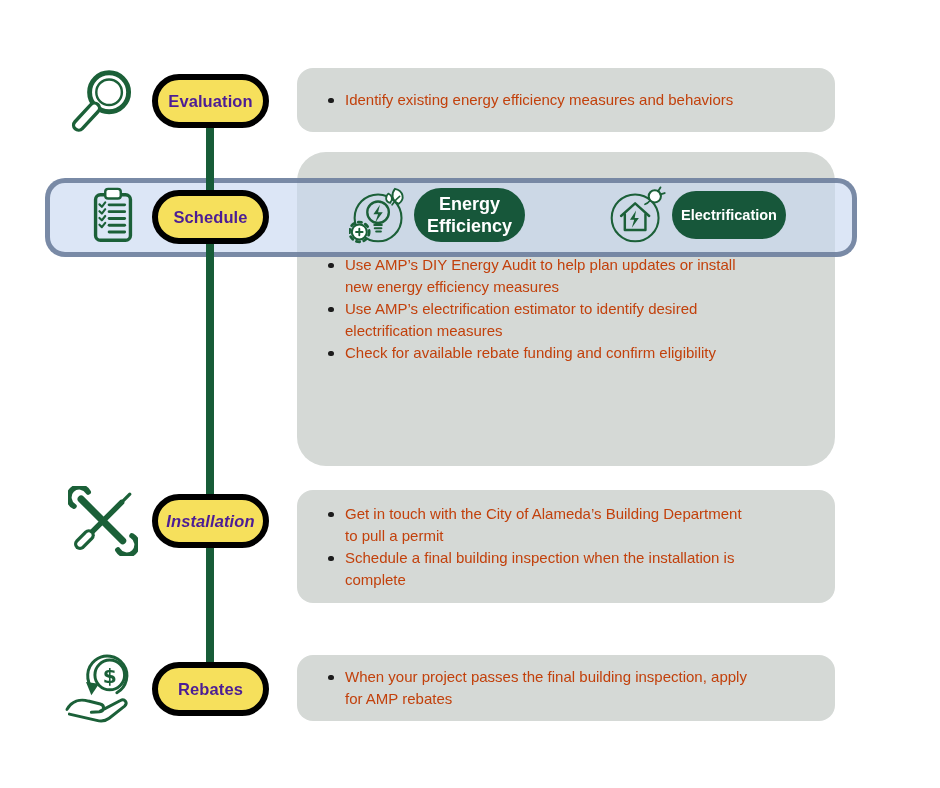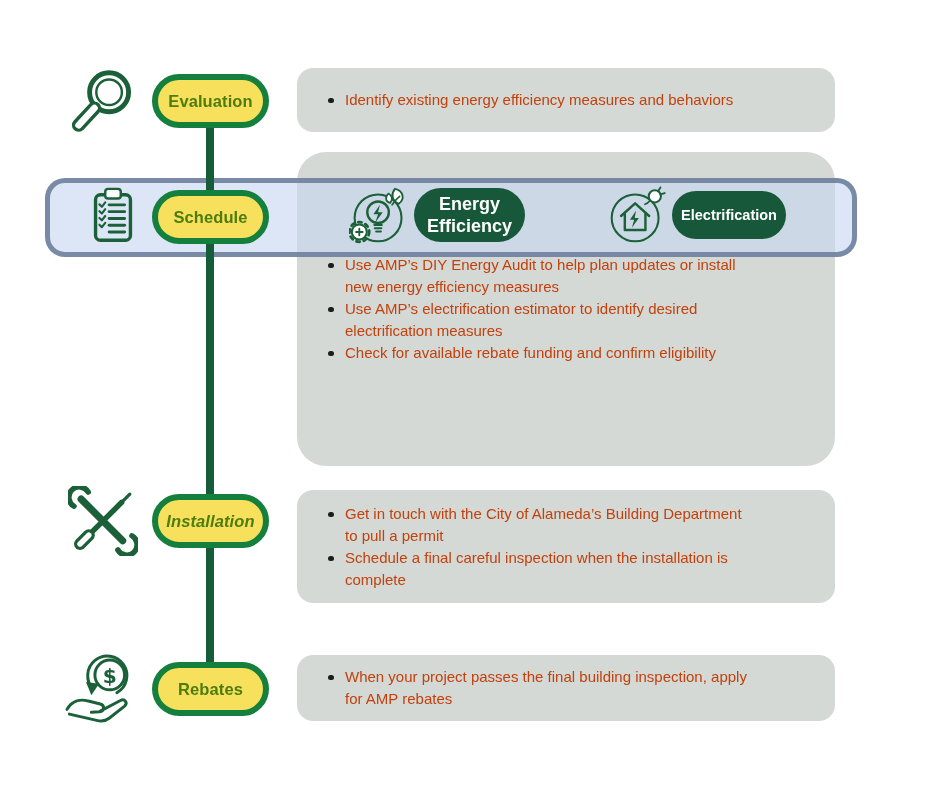--- a/index.html
+++ b/index.html
@@ -5,23 +5,23 @@
   html,body{margin:0;padding:0;background:#ffffff;}
   .canvas{
     position:relative;width:940px;height:788px;background:#ffffff;overflow:hidden;
     font-family:"Liberation Sans","DejaVu Sans",sans-serif;color:#2d2d2d;
   }
   
   .vline{position:absolute;left:206px;top:100px;width:8px;height:590px;background:#175C38;z-index:3;}
   
   .stage-pill{
     position:absolute;width:117px;height:54px;box-sizing:border-box;
-    background:#F6E05C;border:6px solid #15803d;border-radius:28px;
+    background:#F6E05C;border:6px solid #000000;border-radius:28px;
     display:flex;align-items:center;justify-content:center;
-    font-weight:bold;font-size:16.5px;color:#4d7c0f;z-index:4;letter-spacing:.1px;
+    font-weight:bold;font-size:16.5px;color:#4c1d95;z-index:4;letter-spacing:.1px;
   }
   .pill-evaluation{left:152px;top:74px;}
   .pill-planning{left:152px;top:190px;}
   .pill-installation{left:152px;top:494px;font-style:italic;}
   .pill-rebates{left:152px;top:662px;}
   
   .graybox{
     position:absolute;left:297px;width:538px;background:#D5D9D6;border-radius:16px;
     box-sizing:border-box;z-index:1;
   }
@@ -167,21 +167,21 @@
       <line class="whiteline" x1="19" y1="45" x2="11" y2="53" stroke-width="5"></line>
     </svg>
   </div>
   <div class="stage-pill pill-installation">
     <span>Installation</span>
   </div>
   <div class="graybox box-installation">
     <ul>
         <li>Get in touch with the City of Alameda’s Building Department
 to pull a permit</li>
-        <li>Schedule a final careful inspection when the installation is
+        <li>Schedule a final building inspection when the installation is
 complete</li>
       </ul>
   </div>
 
   <div class="icon icon-rebates">
     <svg viewBox="0 0 72 64">
       <circle class="stroke" cx="40" cy="21" r="12.5" stroke-width="2.5"></circle>
       <text x="40" y="27.5" text-anchor="middle" font-family="DejaVu Sans, sans-serif" font-size="17" font-weight="bold" fill="#1B6038">$</text>
       <path class="stroke" d="M26,33 A16.5,16.5 0 1 1 46,36" stroke-width="2.5"></path>
       <path class="fillgreen" d="M20,27 l11,1.5 -6.5,9.5 z"></path>

